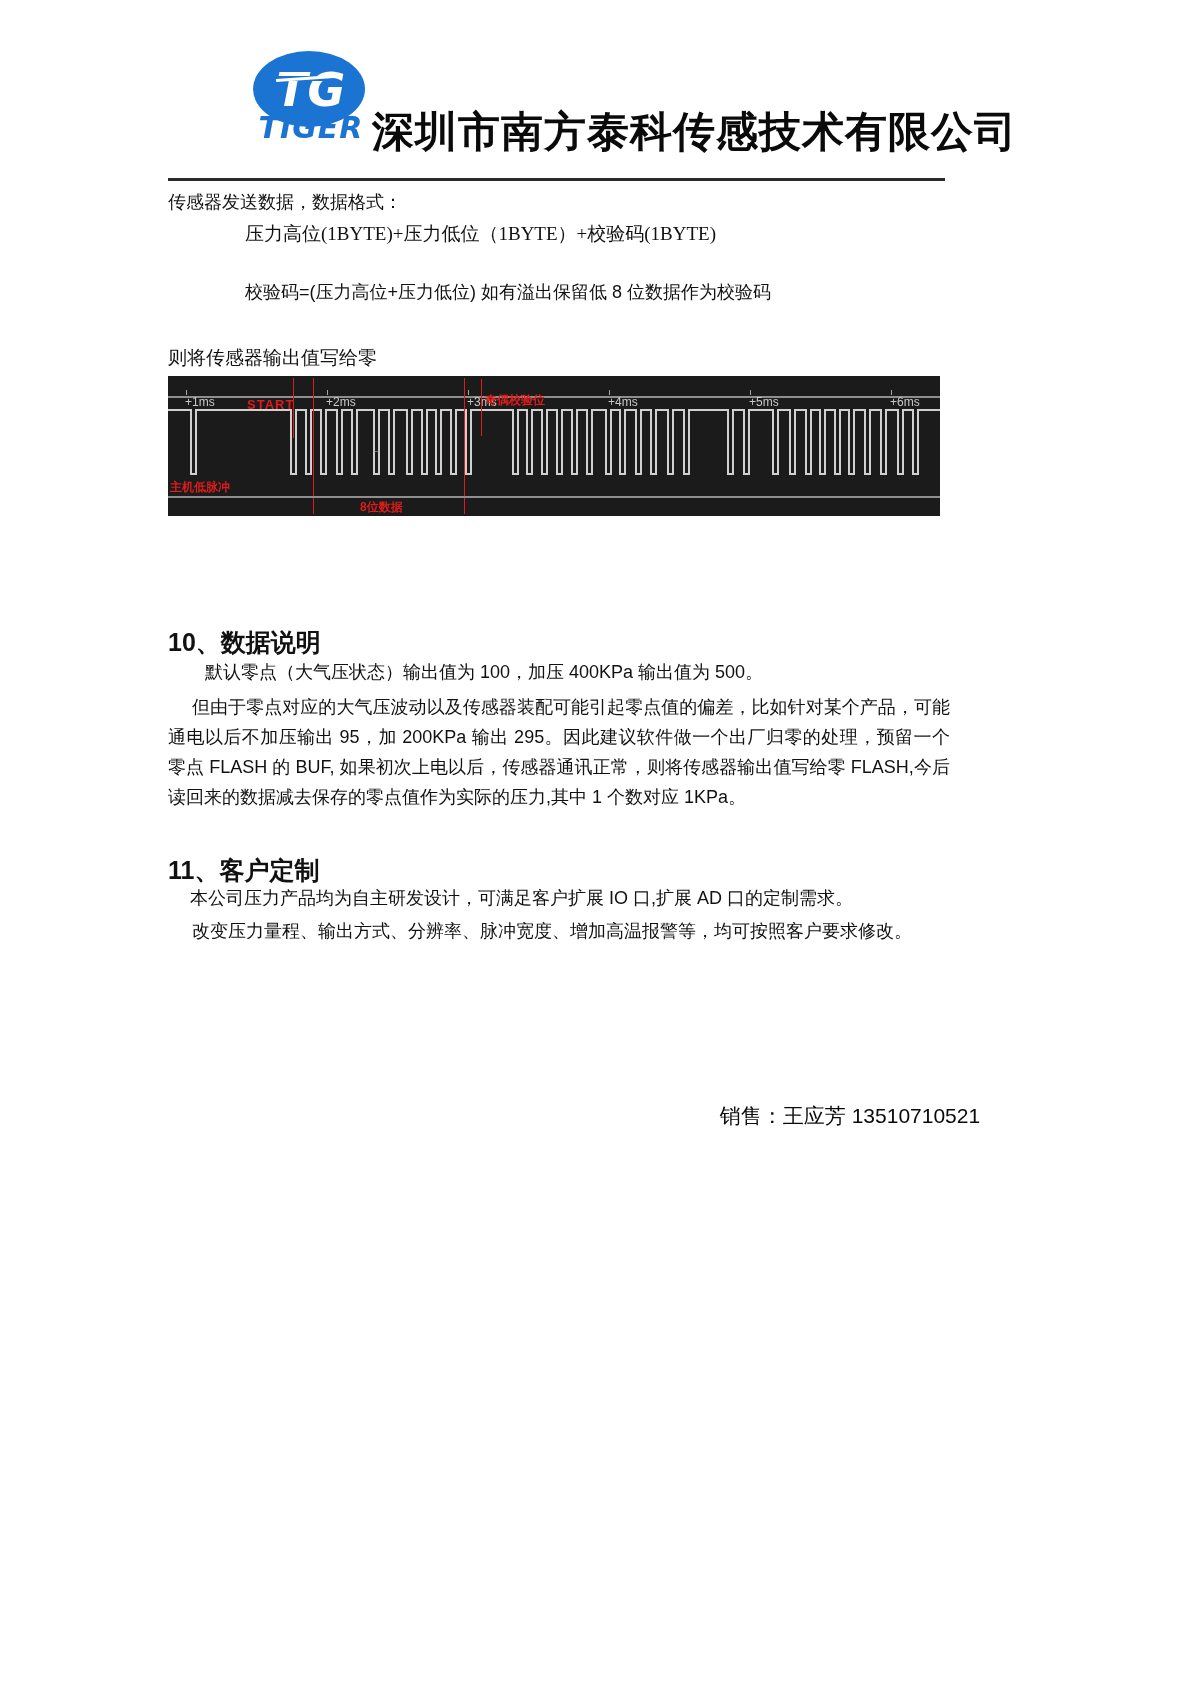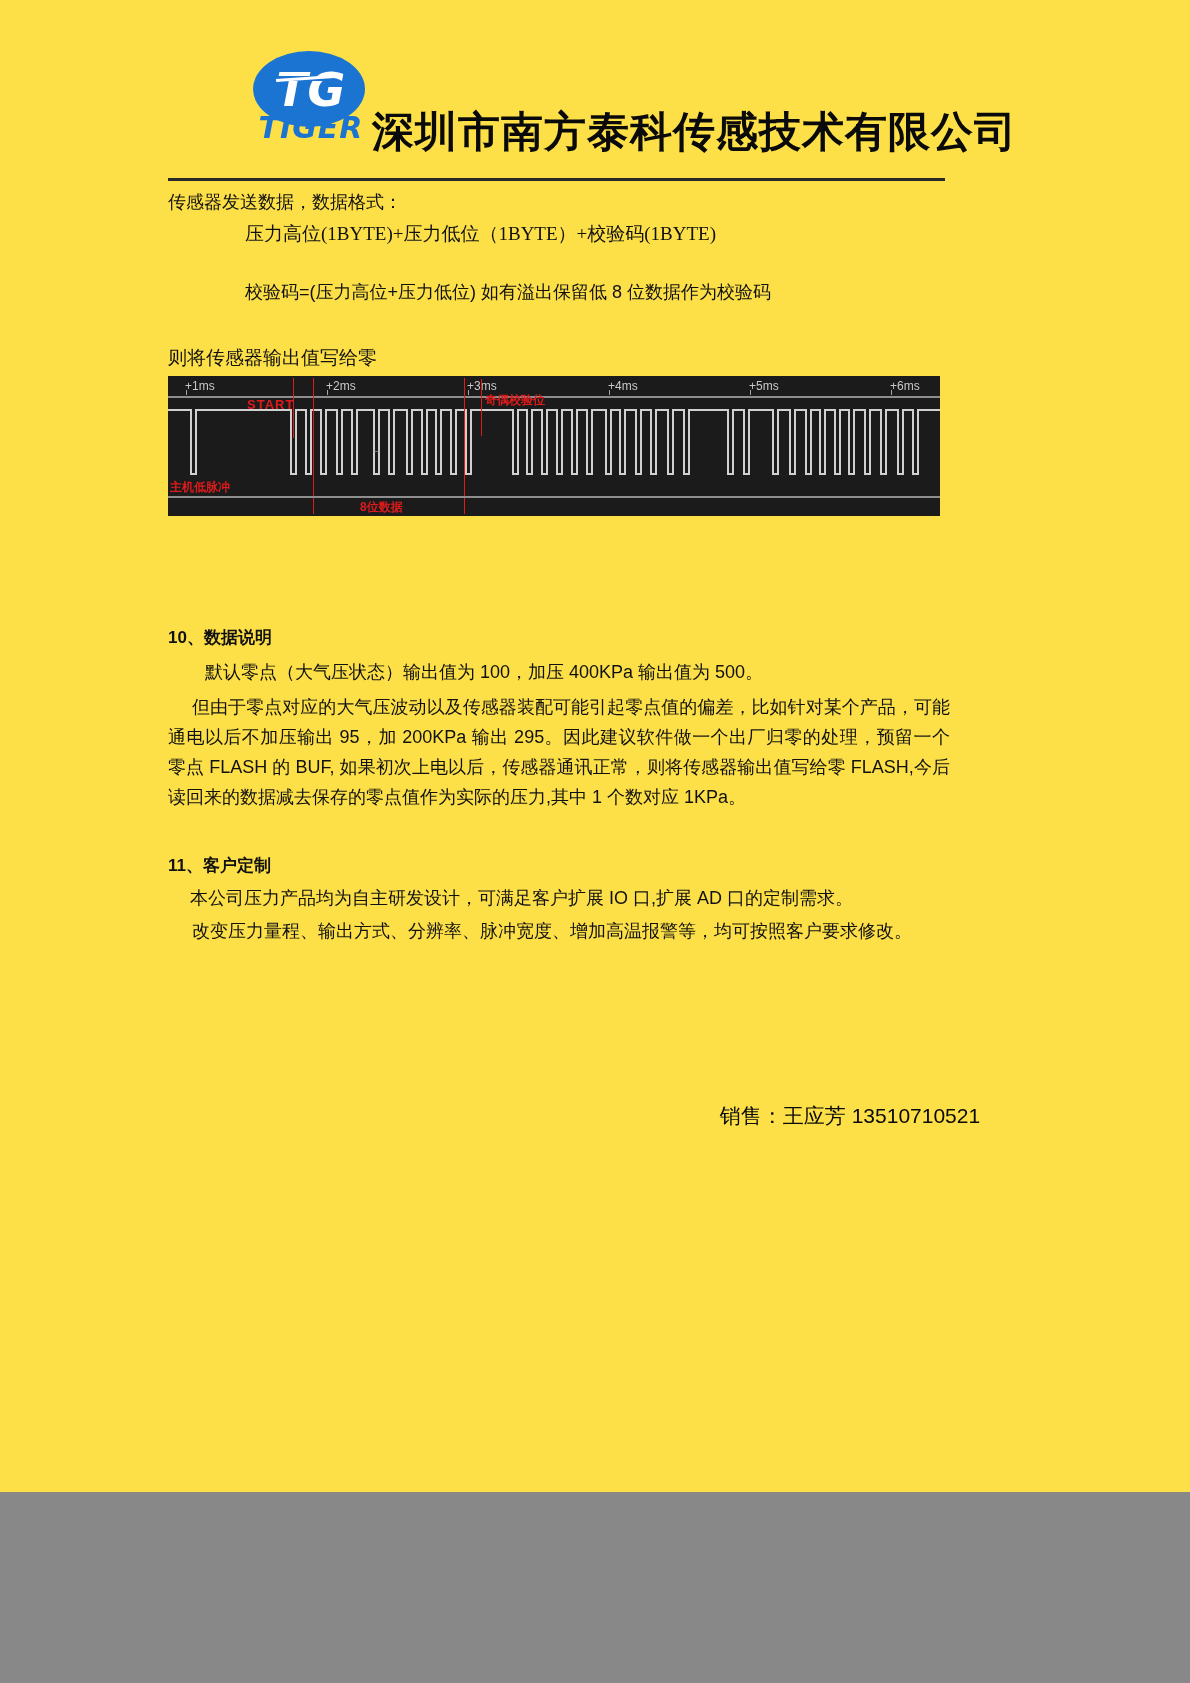--- a/index.html
+++ b/index.html
@@ -1,17 +1,17 @@
 <!DOCTYPE html>
 <html><head>
 <meta charset="utf-8">
 <style>
   html,body{margin:0;padding:0;background:#888;}
   .page{
-    position:relative; width:1190px; height:1492px; background:#fde047;
+    position:relative; width:1190px; height:1683px; background:#ffffff;
     margin:0 auto; font-family:"Liberation Sans", sans-serif; color:#111;
     overflow:hidden;
   }
   
   .logo-wrap{position:absolute; left:246px; top:50px; width:130px; height:100px;}
   .logo-oval{display:block;}
   .logo-word{
     position:absolute; left:0px; top:60px; width:130px; text-align:center;
     color:#1b74d2; font-weight:bold; font-style:italic; font-size:30px;
     letter-spacing:1px; font-family:"DejaVu Sans", sans-serif;
@@ -25,39 +25,39 @@
   .t{position:absolute; font-size:18px; line-height:24px; white-space:nowrap;}
   .intro-l1{left:168px; top:190px;}
   .intro-l2{left:245px; top:222px; font-family:"Liberation Serif", serif; font-size:19px;}
   .intro-l3{left:245px; top:280px;}
   .diagram-caption{left:168px; top:346px; font-size:19px;}
   
   .diagram{
     position:absolute; left:168px; top:376px; width:772px; height:140px;
     background:#1b1b1b; overflow:hidden;
   }
-  .tlabel{position:absolute; top:3px; color:#c9c9c9; font-size:12px; white-space:nowrap;}
+  .tlabel{position:absolute; top:19px; color:#c9c9c9; font-size:12px; white-space:nowrap;}
   .tick{position:absolute; top:14px; width:1px; height:5px; background:#a5a5a5;}
   .rail-top{position:absolute; left:0; top:20px; width:100%; height:2px; background:#8e8e8e;}
   .rail-bottom{position:absolute; left:0; top:120px; width:100%; height:2px; background:#8e8e8e;}
   .wave-high{position:absolute; left:0; top:33px; width:100%; height:2px; background:#d0d0d0;}
   .pulse{
     position:absolute; top:33px; width:7px; height:66px; background:#1b1b1b;
     border-left:2px solid #d0d0d0; border-right:2px solid #d0d0d0;
     border-bottom:2px solid #d0d0d0; box-sizing:border-box;
   }
   .redline{position:absolute; width:1px; background:#e01b1b;}
   .ann{position:absolute; color:#e01b1b; font-weight:bold; white-space:nowrap;}
   .ann-start{left:79px; top:21px; font-size:13px; letter-spacing:1px;}
   .ann-parity{left:317px; top:16px; font-size:12px;}
   .ann-host{left:2px; top:103px; font-size:12px;}
   .ann-bits{left:192px; top:123px; font-size:12px;text-align:right;}
   .ann-width{position:absolute; left:203px; top:66px; color:#b9b9b9; font-size:12px;}
   
-  .sec-head{position:absolute; left:168px; font-size:17px; font-weight:bold; white-space:nowrap;}
+  .sec-head{position:absolute; left:168px; font-size:25px; font-weight:bold; white-space:nowrap;}
   .sec10-head{top:626px;}
   .sec10-l1{left:205px; top:660px;}
   .para{
     position:absolute; left:168px; width:782px; font-size:18px; line-height:30px;
     text-align:justify; text-justify:inter-ideograph;
   }
   .sec10-para{top:692px; text-indent:24px;}
   .sec11-head{top:854px;}
   .sec11-p1{left:190px; top:886px;}
   .sec11-p2{top:916px; text-indent:24px;}

